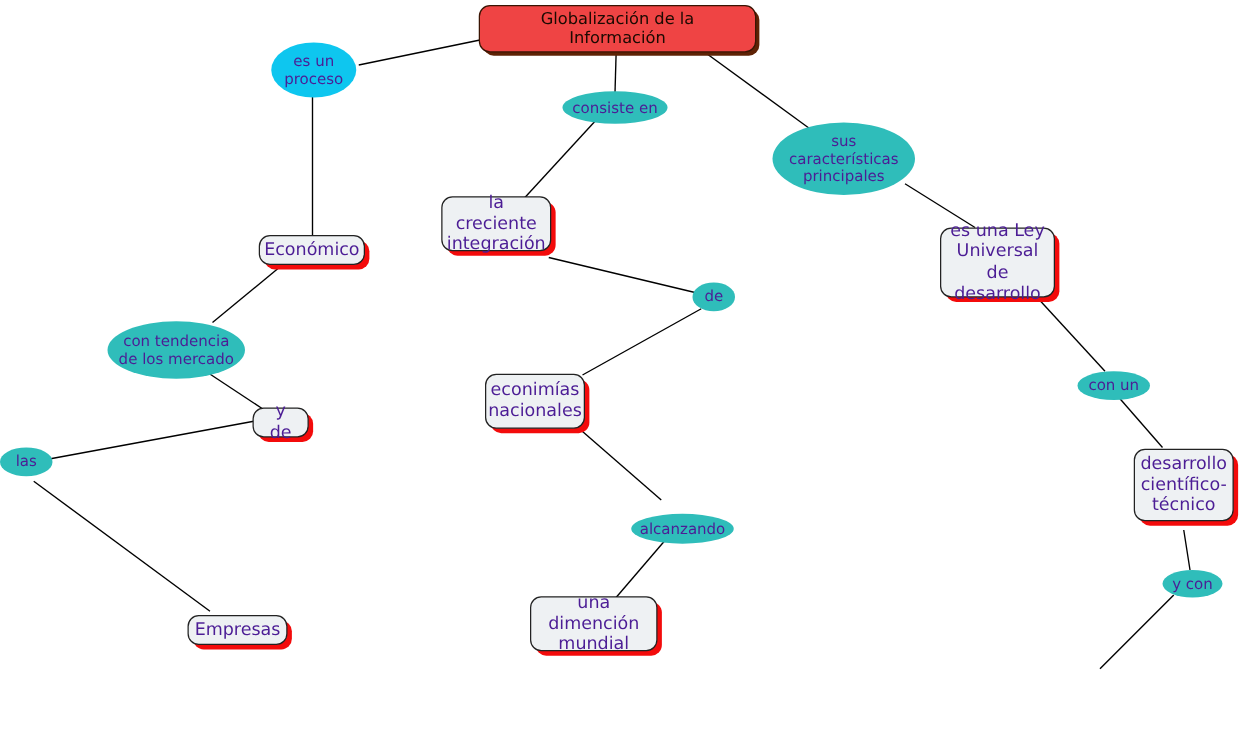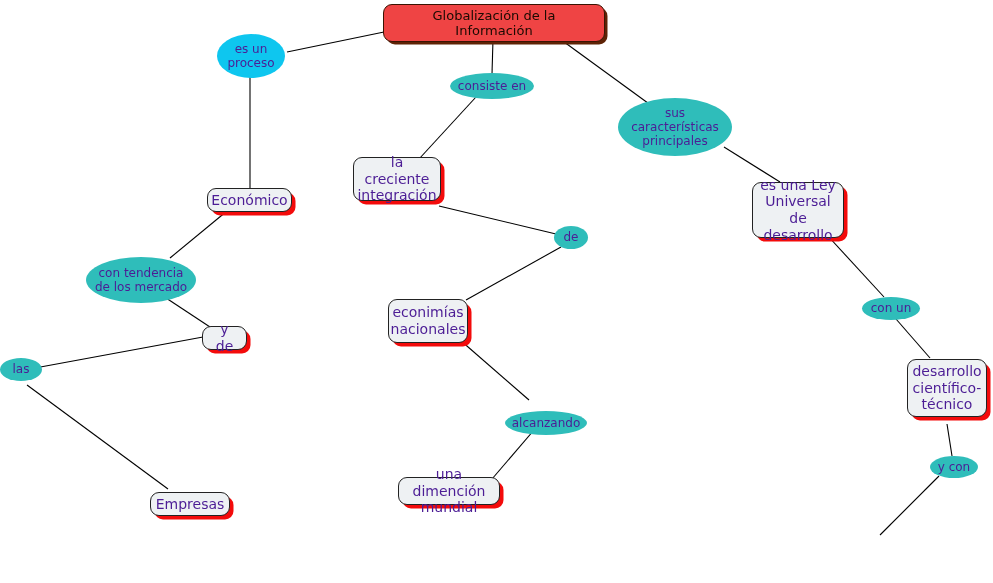--- a/index.html
+++ b/index.html
@@ -188,19 +188,19 @@
   </div>
 
   <div class="node ellipse" style="left:930px; top:456px; width:48px; height:22px;">
     <span>y con</span>
   </div>
 
   <div class="node box" style="left:150px; top:492px; width:80px; height:24px;">
     <span>Empresas</span>
   </div>
 
-  <div class="node box" style="left:398px; top:477px; width:102px; height:28px;">
+  <div class="node box" style="left:424px; top:477px; width:102px; height:44px;">
     <span>una dimención
 mundial</span>
   </div>
 
 
 </div>
 
 </body></html>

